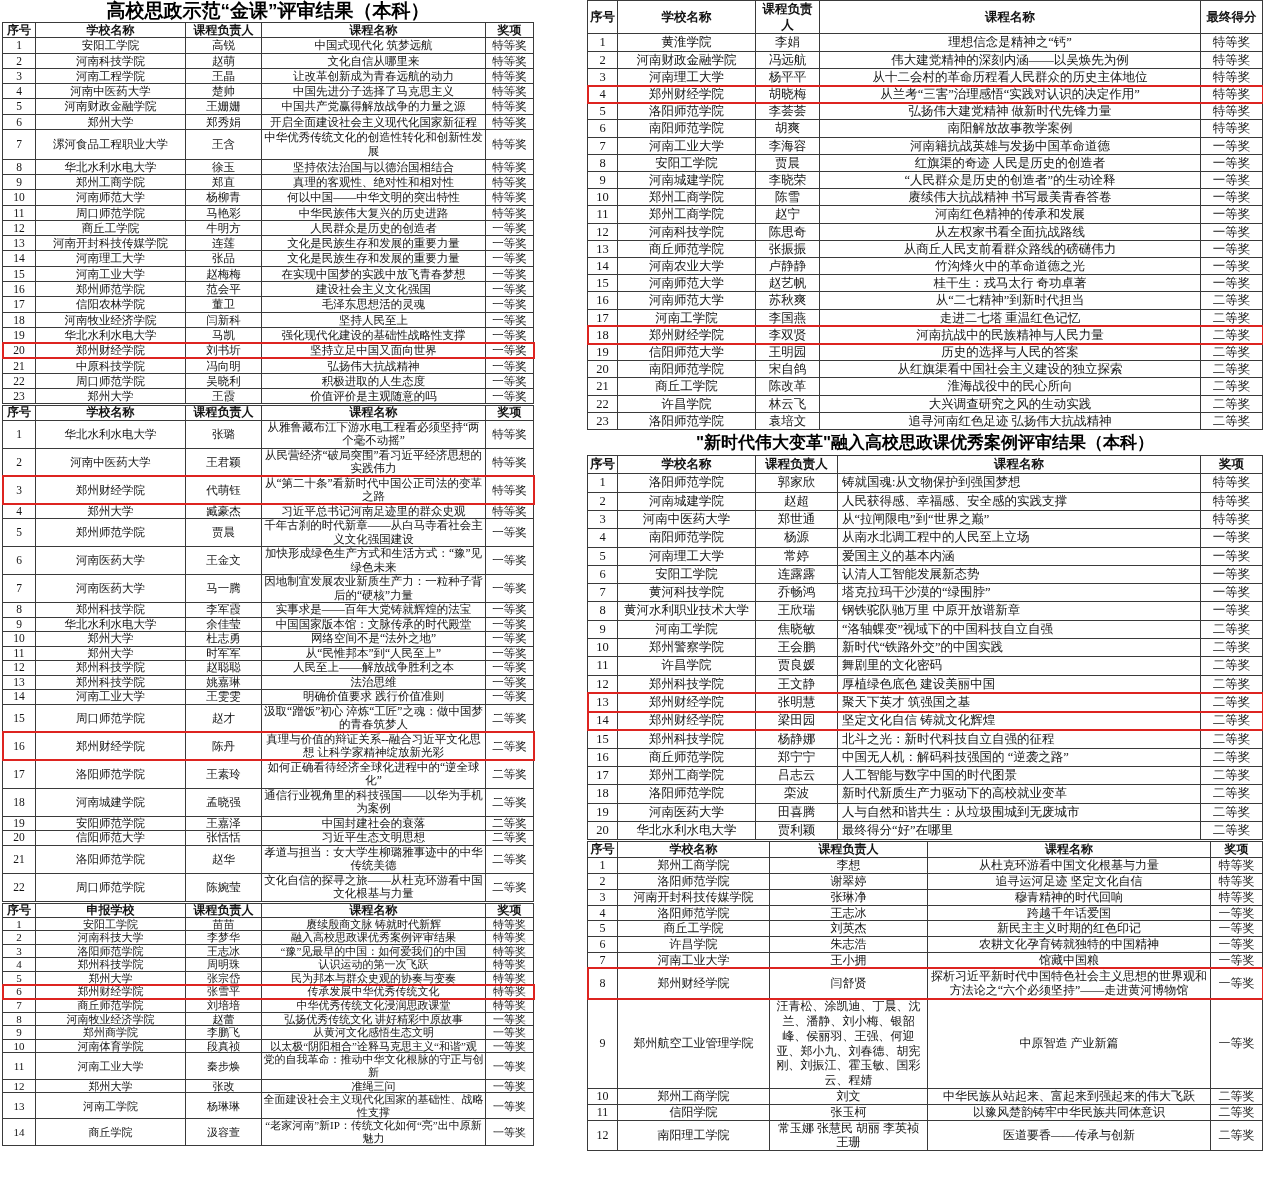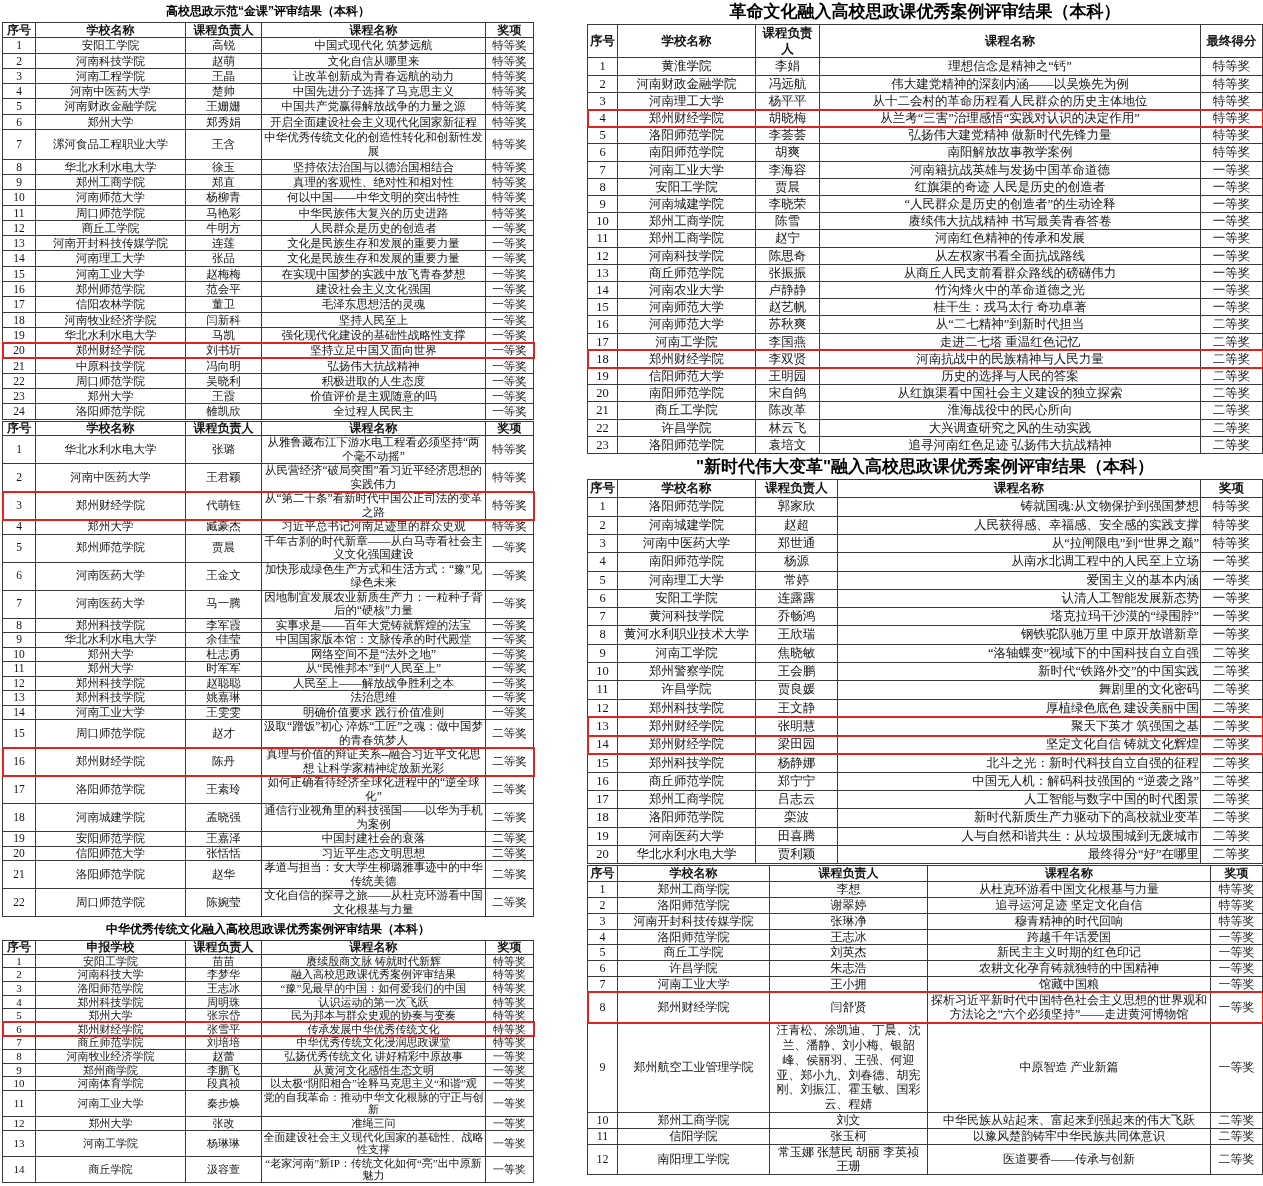--- a/index.html
+++ b/index.html
@@ -8,21 +8,21 @@
   .page { display:flex; width:1263px; }
   .col { display:flex; flex-direction:column; }
   .col-left { width:532px; margin-left:2px; }
   .col-right { width:676px; margin-left:53px; }
   .tbl-section { margin-bottom:1px; }
   .tbl-title {
     font-family:"Liberation Sans", sans-serif;
     font-weight:bold; text-align:center; color:#000;
     font-size:17px; line-height:24px; white-space:nowrap;
   }
-  .col-left .tbl-title { font-size:12px; line-height:22px; }
+  .col-left .tbl-title { font-size:19px; line-height:22px; }
   table { border-collapse:collapse; width:100%; table-layout:fixed; }
   td, th { border:1px solid #3a3a3a; text-align:center; vertical-align:middle;
            overflow:hidden; padding:0 1px; }
   th { font-weight:bold; }
   tr.hl { outline:2px solid #dd2420; outline-offset:-1px; }
   
   .tbl-a { font-size:11.5px; }
   .tbl-a th { font-size:12px; }
   .tbl-a td, .tbl-a th { line-height:14.3px; }
   .tbl-a col.c0 { width:33px; } .tbl-a col.c1 { width:150px; }
@@ -30,21 +30,21 @@
   .t5 { font-size:11px; }
   .t5 td, .t5 th { line-height:12.6px; }
   .t3 td, .t3 th { line-height:13.5px; }
   
   .tbl-b { font-size:12.5px; }
   .tbl-b td, .tbl-b th { line-height:16.2px; }
   .tbl-b col.c0 { width:30px; } .tbl-b col.c1 { width:138px; }
   .tbl-b col.c2 { width:64px; } .tbl-b col.c4 { width:62px; }
   .t4 td, .t4 th { line-height:17.3px; }
   .t4 col.c2 { width:82px; }
-  .t4 td.c3 { text-align:right; padding-left:4px; }
+  .t4 td.c3 { text-align:left; padding-left:4px; }
   .t6 { font-size:12px; }
   .t6 td, .t6 th { line-height:14.8px; }
   .t6 col.c1 { width:152px; } .t6 col.c2 { width:158px; }
   .t6 col.c0 { width:30px; } .t6 col.c4 { width:52px; }
 </style>
 </head>
 <body>
 
 <div class="page">
   <div class="col col-left">
@@ -222,27 +222,20 @@
               <td class="c3">积极进取的人生态度</td>
               <td class="c4">一等奖</td>
             </tr>
             <tr>
               <td class="c0">23</td>
               <td class="c1">郑州大学</td>
               <td class="c2">王霞</td>
               <td class="c3">价值评价是主观随意的吗</td>
               <td class="c4">一等奖</td>
             </tr>
-            <tr>
-              <td class="c0">24</td>
-              <td class="c1">洛阳师范学院</td>
-              <td class="c2">雒凯欣</td>
-              <td class="c3">全过程人民民主</td>
-              <td class="c4">一等奖</td>
-            </tr>
           </tbody>
       </table>
     </div>
     <div class="tbl-section">
       <table class="tbl-a t3">
         <colgroup>
             <col class="c0">
             <col class="c1">
             <col class="c2">
             <col class="c3">
@@ -409,21 +402,20 @@
               <td class="c0">22</td>
               <td class="c1">周口师范学院</td>
               <td class="c2">陈婉莹</td>
               <td class="c3">文化自信的探寻之旅——从杜克环游看中国文化根基与力量</td>
               <td class="c4">二等奖</td>
             </tr>
           </tbody>
       </table>
     </div>
     <div class="tbl-section">
-      <div class="tbl-title">中华优秀传统文化融入高校思政课优秀案例评审结果（本科）</div>
       <table class="tbl-a t5">
         <colgroup>
             <col class="c0">
             <col class="c1">
             <col class="c2">
             <col class="c3">
             <col class="c4">
           </colgroup>
         <thead>
             <tr>
@@ -533,21 +525,20 @@
               <td class="c3">“老家河南”新IP：传统文化如何“亮”出中原新魅力</td>
               <td class="c4">一等奖</td>
             </tr>
           </tbody>
       </table>
     </div>
   </div>
 
   <div class="col col-right">
     <div class="tbl-section">
-      <div class="tbl-title">革命文化融入高校思政课优秀案例评审结果（本科）</div>
       <table class="tbl-b t2">
         <colgroup>
             <col class="c0">
             <col class="c1">
             <col class="c2">
             <col class="c3">
             <col class="c4">
           </colgroup>
         <thead>
             <tr>

